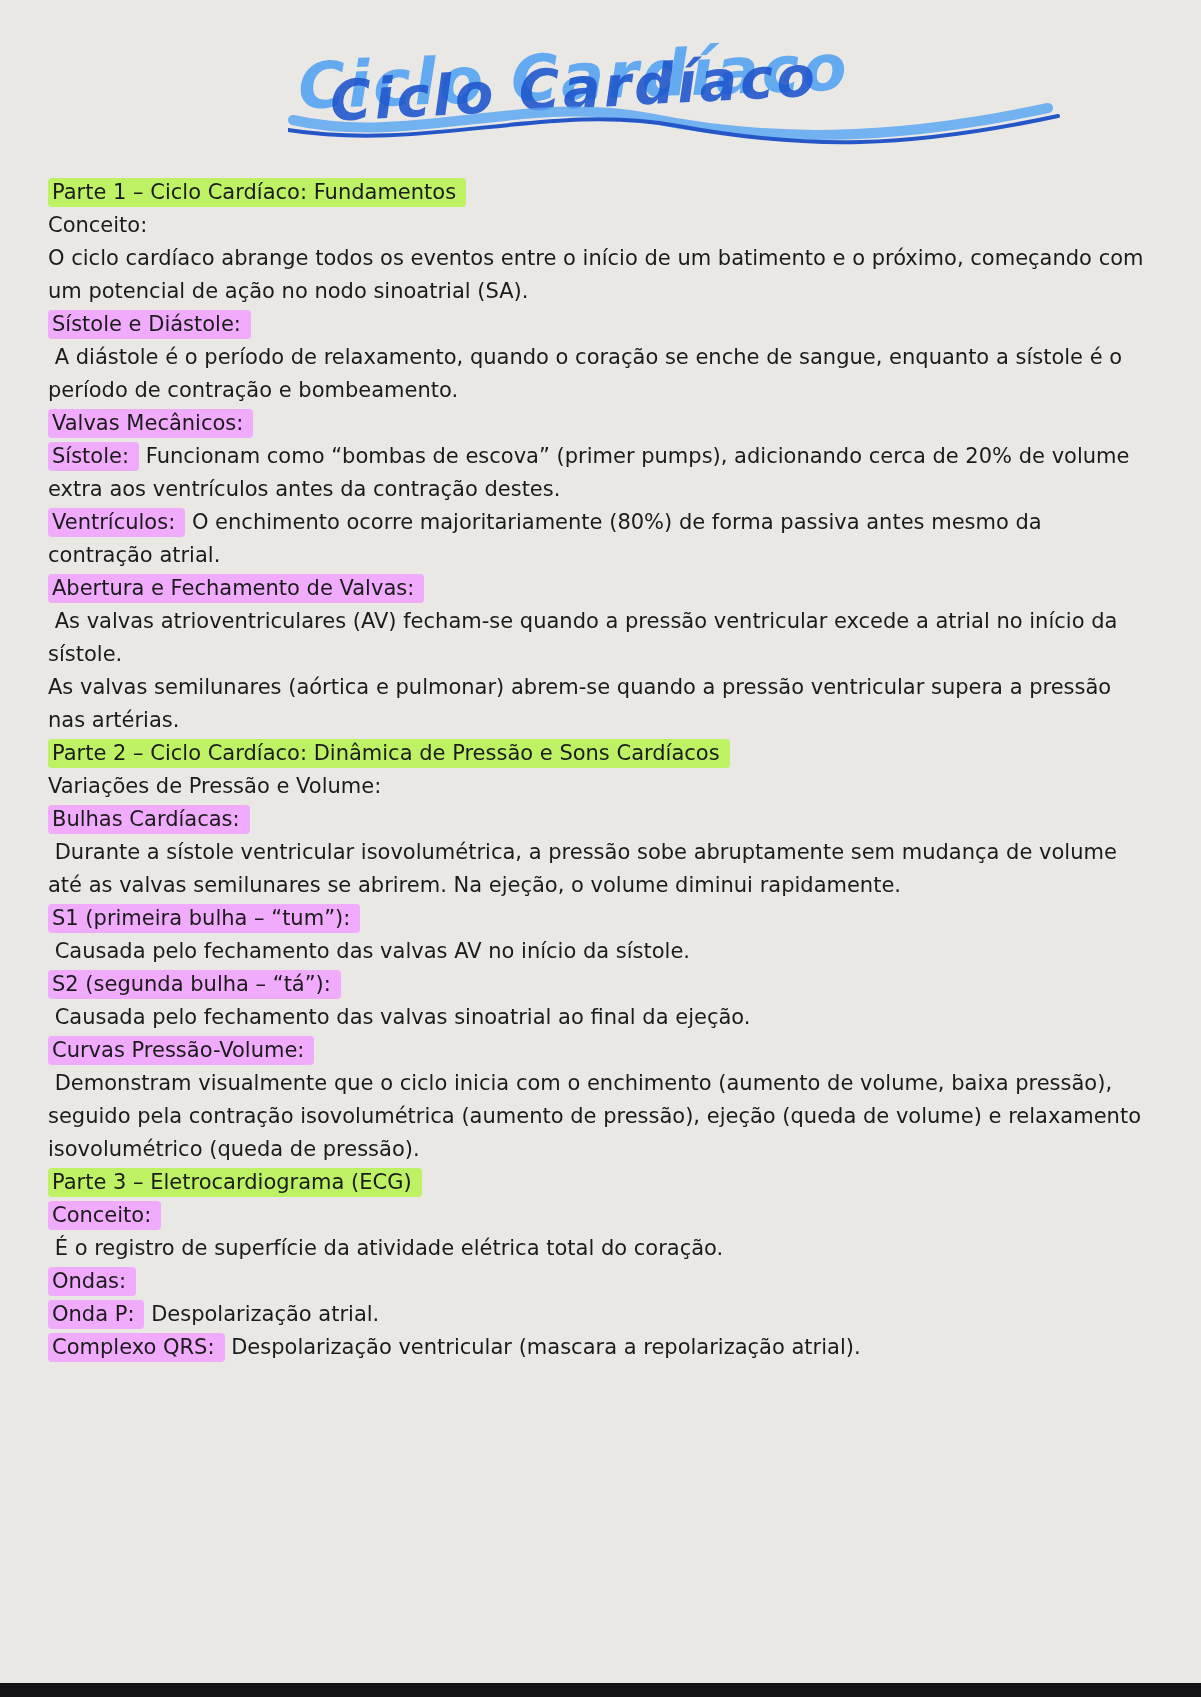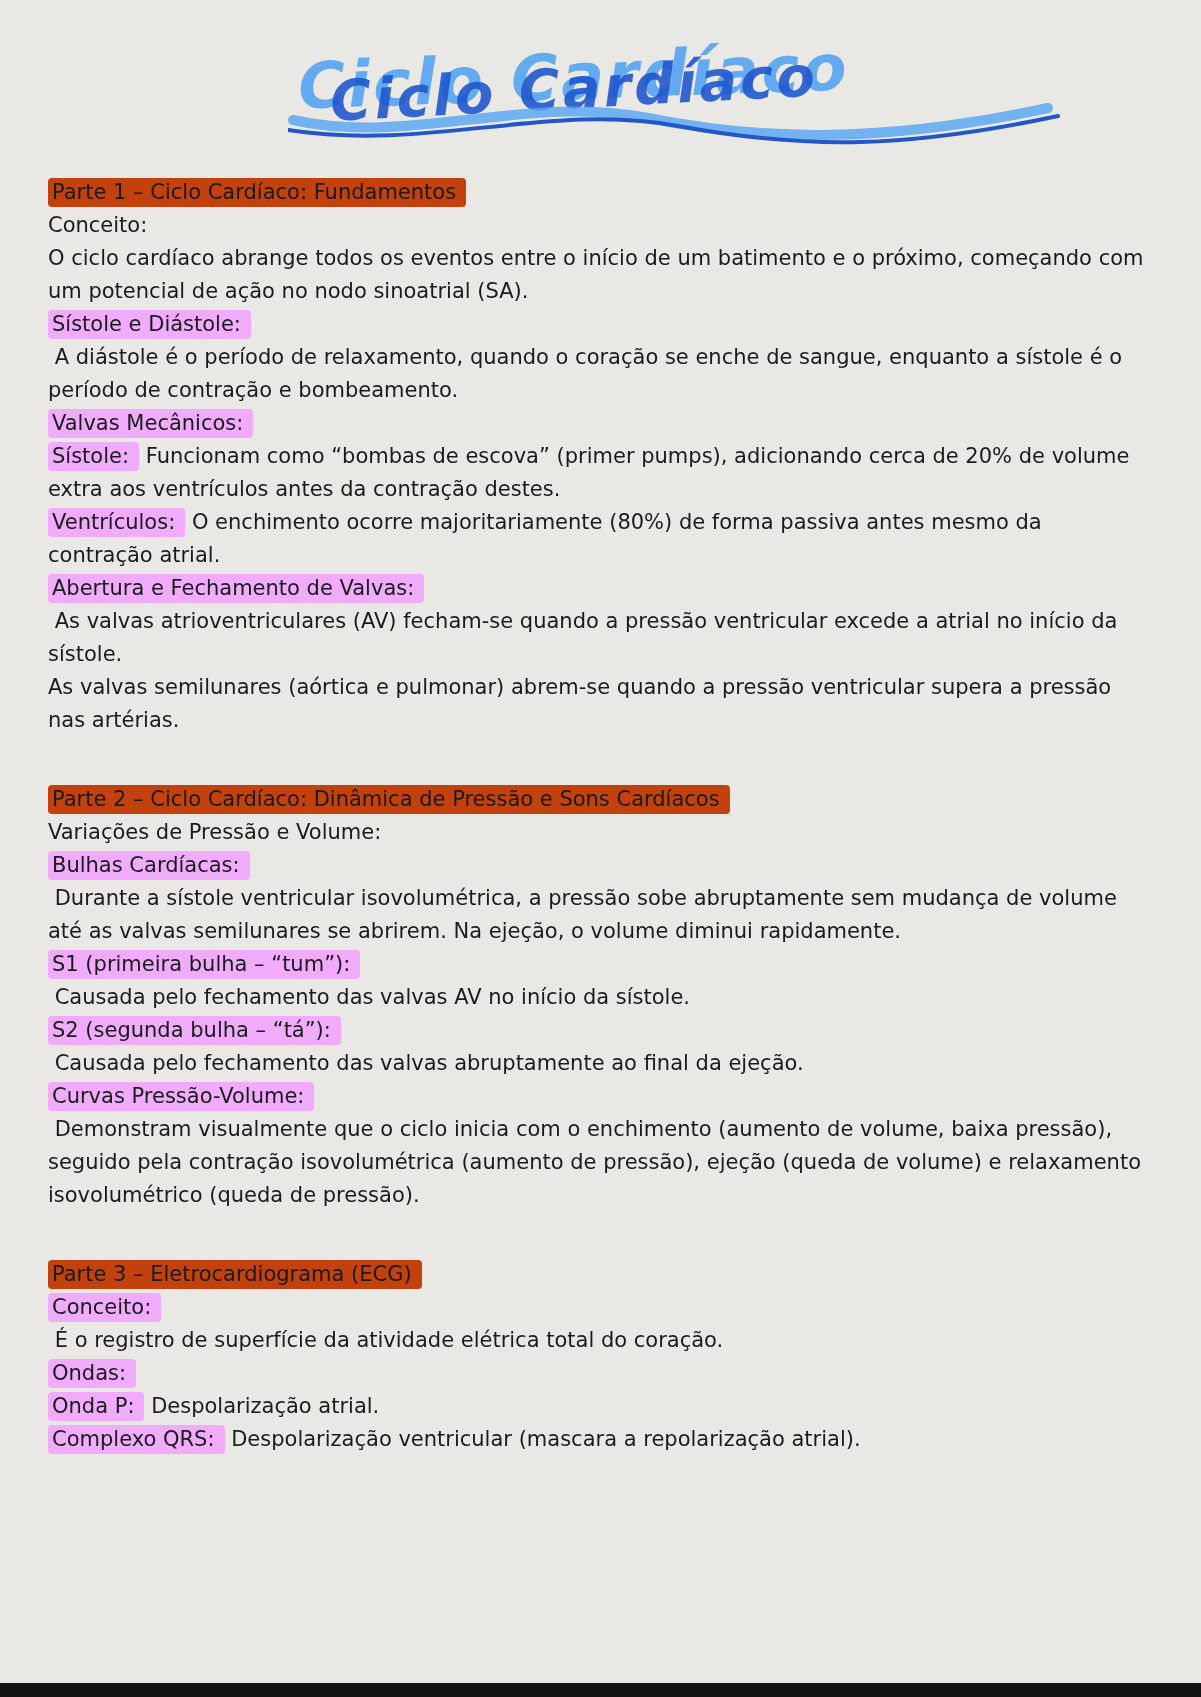--- a/index.html
+++ b/index.html
@@ -53,28 +53,28 @@
   .notes {
     font-size: 21px;
     line-height: 33px;
     max-width: 1108px;
   }
   .line {
     margin: 0;
     white-space: pre-wrap;
   }
   .part { margin-top: 0; }
-  .part + .part { margin-top: 46px; }
+  .part + .part { }
   .hl {
     border-radius: 4px;
     padding: 2px 10px 3px 4px;
     box-decoration-break: clone;
     -webkit-box-decoration-break: clone;
   }
-  .hl-y { background: #c2410c; }
+  .hl-y { background: #bef264; }
   .hl-b { background: #f0abfc; }
   
   .bottom-bar {
     position: absolute;
     left: 0; bottom: 0;
     width: 100%;
     height: 14px;
     background: #141416;
   }
 </style>
@@ -109,21 +109,21 @@
     </section>
 
     <section class="part">
       <p class="line"><span class="hl hl-y">Parte 2 – Ciclo Cardíaco: Dinâmica de Pressão e Sons Cardíacos</span></p>
       <p class="line"><span>Variações de Pressão e Volume:</span></p>
       <p class="line"><span class="hl hl-b">Bulhas Cardíacas:</span></p>
       <p class="line"><span> Durante a sístole ventricular isovolumétrica, a pressão sobe abruptamente sem mudança de volume até as valvas semilunares se abrirem. Na ejeção, o volume diminui rapidamente.</span></p>
       <p class="line"><span class="hl hl-b">S1 (primeira bulha – “tum”):</span></p>
       <p class="line"><span> Causada pelo fechamento das valvas AV no início da sístole.</span></p>
       <p class="line"><span class="hl hl-b">S2 (segunda bulha – “tá”):</span></p>
-      <p class="line"><span> Causada pelo fechamento das valvas abruptamente ao final da ejeção.</span></p>
+      <p class="line"><span> Causada pelo fechamento das valvas sinoatrial ao final da ejeção.</span></p>
       <p class="line"><span class="hl hl-b">Curvas Pressão-Volume:</span></p>
       <p class="line"><span> Demonstram visualmente que o ciclo inicia com o enchimento (aumento de volume, baixa pressão), seguido pela contração isovolumétrica (aumento de pressão), ejeção (queda de volume) e relaxamento isovolumétrico (queda de pressão).</span></p>
     </section>
 
     <section class="part">
       <p class="line"><span class="hl hl-y">Parte 3 – Eletrocardiograma (ECG)</span></p>
       <p class="line"><span class="hl hl-b">Conceito:</span></p>
       <p class="line"><span> É o registro de superfície da atividade elétrica total do coração.</span></p>
       <p class="line"><span class="hl hl-b">Ondas:</span></p>
       <p class="line"><span class="hl hl-b">Onda P:</span><span> Despolarização atrial.</span></p>

